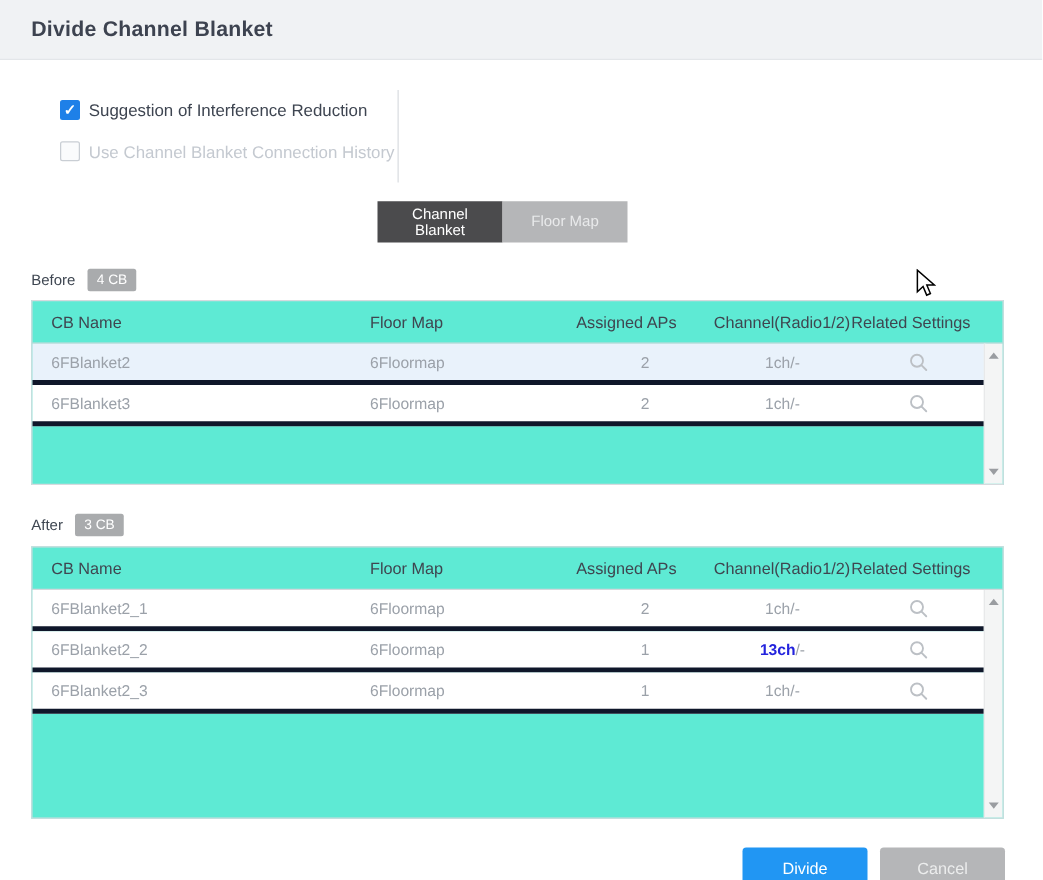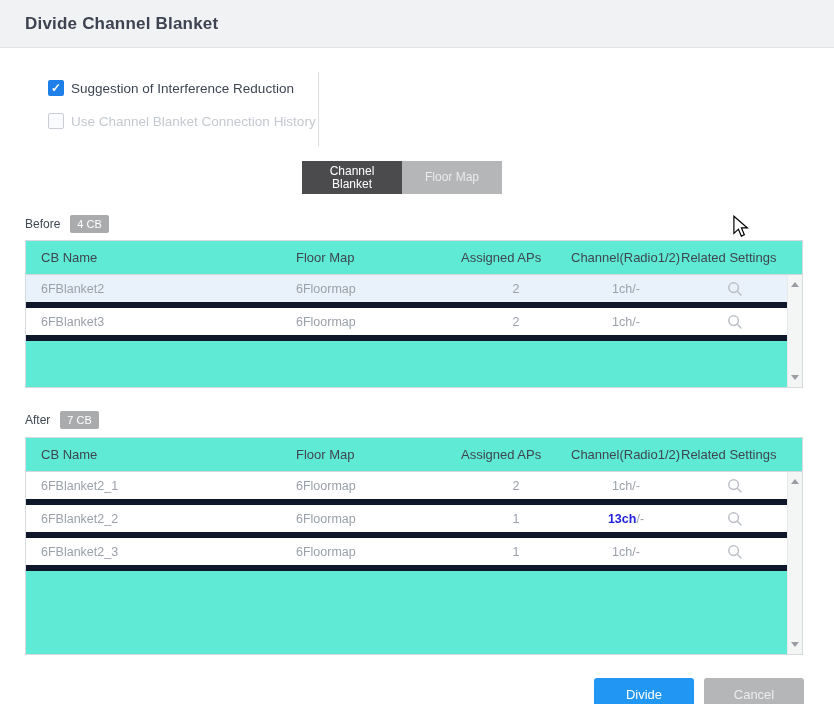--- a/index.html
+++ b/index.html
@@ -47,21 +47,21 @@
   .table-box.before-box { height:148px; }
   .table-box.after-box { height:218px; margin-top:7px; }
   .thead { display:grid; grid-template-columns:270px 165px 110px 110px 1fr; height:34px; align-items:center;
            border-bottom:1px solid #d3d7db; }
   .th { font-size:13px; color:#3f4650; }
   .th.c1 { padding-left:15px; text-align:left; }
   .th.c2 { text-align:left; }
   .th.c3, .th.c4, .th.c5 { text-align:left; }
   .tbody { width:763px; }
   .trow { display:grid; grid-template-columns:270px 165px 110px 110px 108px; height:33px; align-items:center;
-          border-bottom:6px solid #0f172a; background:#fff; }
+          border-bottom:4px solid #0f172a; background:#fff; }
   .trow.highlighted { background:#e9f2fb; }
   .td { font-size:12.5px; color:#9ba1a9; }
   .td.c1 { padding-left:15px; }
   .td.c3, .td.c4, .td.c5 { text-align:center; }
   .chan-hl { color:#2323dd; font-weight:bold; }
   .mag-icon { vertical-align:middle; cursor:pointer; }
 
   
   .scrollbar { position:absolute; top:34px; bottom:0; right:0; width:15px; background:#f4f5f5;
                border-left:1px solid #e8e9ea; }
@@ -148,21 +148,21 @@
   </div>
 </div>
     <div class="scrollbar">
       <span class="sb-arrow sb-up"></span>
       <span class="sb-arrow sb-down"></span>
     </div>
   </div>
 
   <div class="section-label after-label">
     <span class="section-name">After</span>
-    <span class="badge">7 CB</span>
+    <span class="badge">3 CB</span>
   </div>
 
   <div class="table-box after-box">
     <div class="thead">
       <span class="th c1">CB Name</span>
       <span class="th c2">Floor Map</span>
       <span class="th c3">Assigned APs</span>
       <span class="th c4">Channel(Radio1/2)</span>
       <span class="th c5">Related Settings</span>
     </div>

